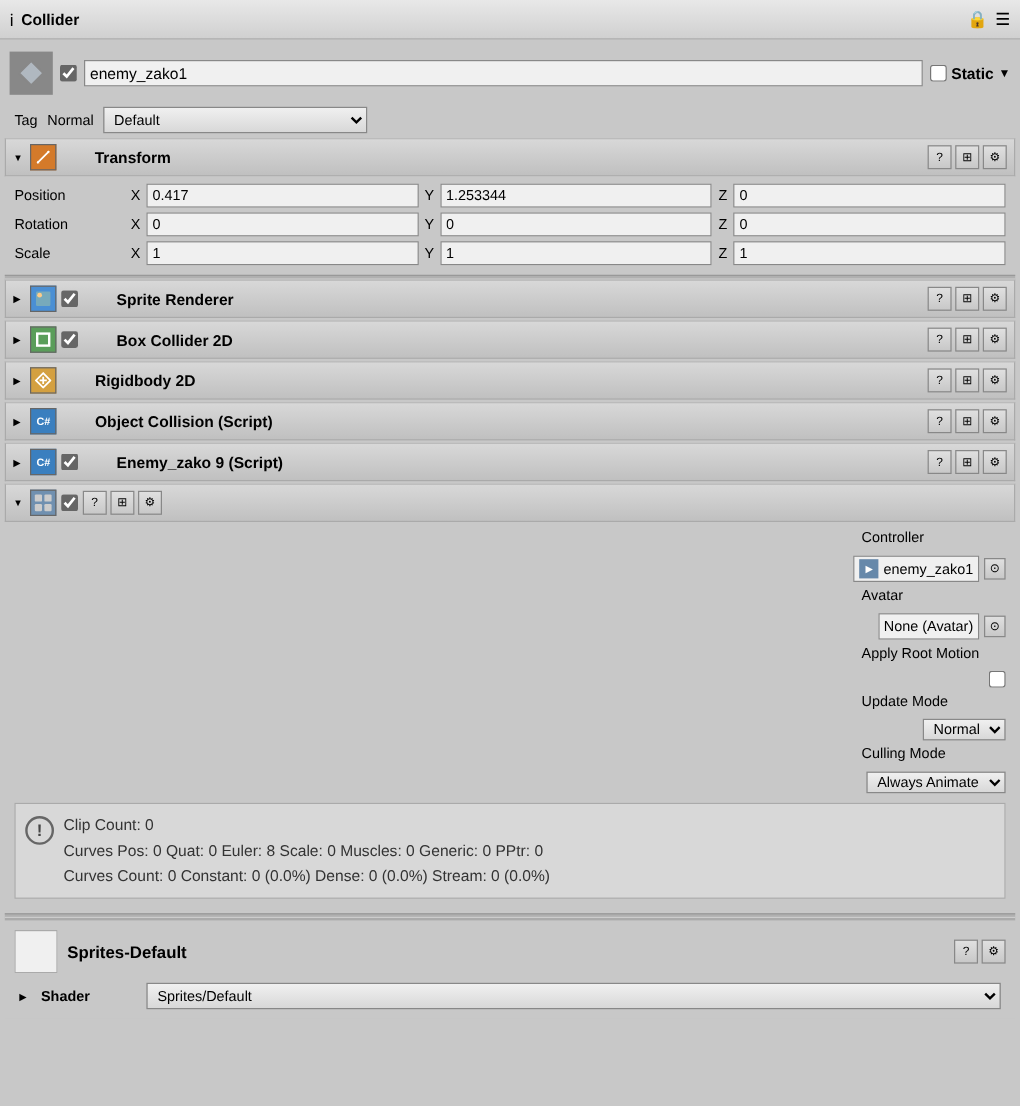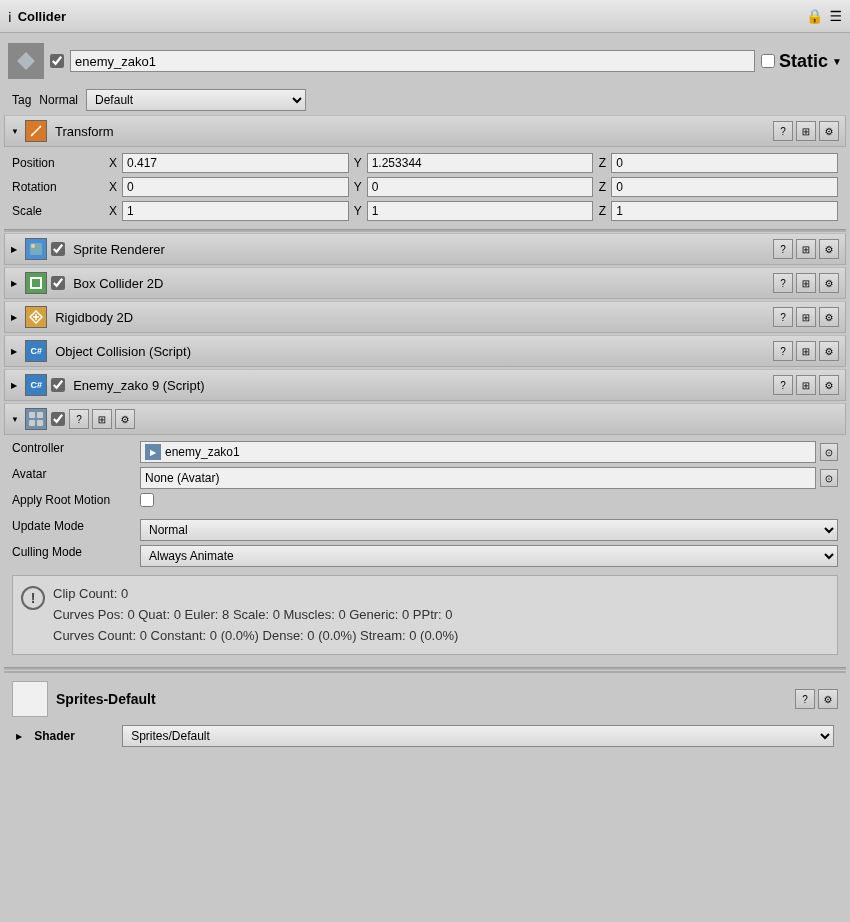--- a/index.html
+++ b/index.html
@@ -68,21 +68,21 @@
       background: #f0f0f0;
       padding: 2px 4px;
       font-size: 13px;
     }
     .static-row {
       display: flex;
       align-items: center;
       gap: 4px;
     }
     .static-label {
-      font-size: 18px;
+      font-size: 13px;
       font-weight: bold;
     }
     .dropdown-arrow {
       font-size: 10px;
     }
     .checkbox-small {
       width: 14px;
       height: 14px;
       accent-color: #666;
     }
@@ -135,23 +135,24 @@
       font-size: 10px;
       color: white;
       flex-shrink: 0;
     }
     .component-header .icon-box.blue { background: #4a8fd4; }
     .component-header .icon-box.green { background: #5a9e5a; }
     .component-header .icon-box.orange { background: #d47a2a; }
     .component-header .icon-box.cs { background: #3a7fbf; color: white; font-size: 9px; font-weight: bold; }
     .component-title {
       flex: 1;
-      font-weight: normal;
+      font-weight: bold;
       font-size: 13px;
       padding-left: 4px;
+      margin-left: 24px;
     }
     .header-buttons {
       display: flex;
       gap: 3px;
       align-items: center;
     }
     .header-btn {
       width: 20px;
       height: 20px;
       background: linear-gradient(to bottom, #e0e0e0, #c8c8c8);
@@ -210,24 +211,25 @@
       border-bottom: 1px solid #ccc;
     }
 
     
     .animator-body {
       background: #c8c8c8;
       padding: 4px 8px;
     }
     .animator-row {
       display: flex;
-      align-items: flex-start;
+      align-items: flex-end;
       min-height: 26px;
       gap: 8px;
       padding: 2px 0;
+      flex-direction: column;
     }
     .animator-row-label {
       width: 120px;
       font-size: 12px;
     }
     .animator-field {
       flex: 1;
       height: 22px;
       background: #f0f0f0;
       border: 1px solid #888;

